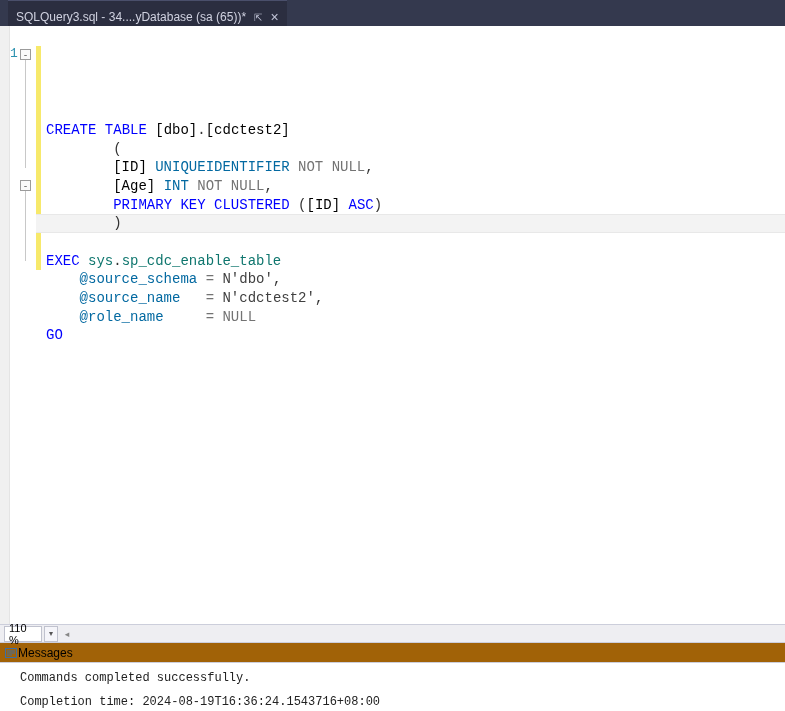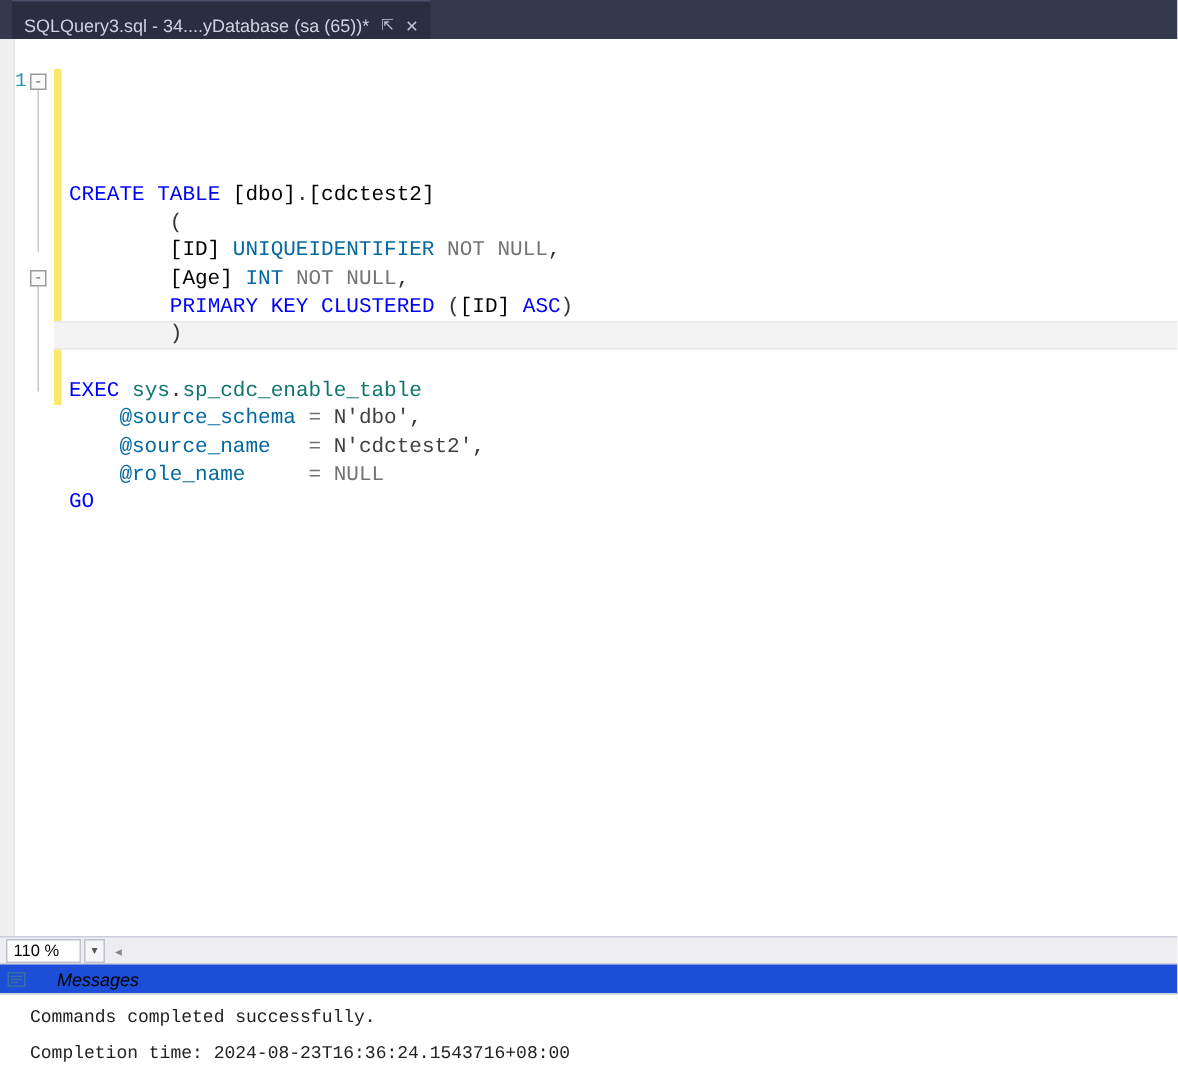--- a/index.html
+++ b/index.html
@@ -112,21 +112,21 @@
   height: 19px;
   background: #eeeef2;
   border-top: 1px solid #cccedb;
   border-bottom: 1px solid #cccedb;
   display: flex;
   align-items: center;
   padding-left: 4px;
   gap: 2px;
 }
 .zoom-box {
-  width: 50px;
+  width: 38px;
   height: 16px;
   border: 1px solid #c0c2ce;
   background: #ffffff;
   font-size: 11px;
   padding: 0 4px;
   display: flex;
   align-items: center;
 }
 .zoom-dd {
   width: 14px; height: 16px;
@@ -135,28 +135,27 @@
   display: flex; align-items: center; justify-content: center;
   font-size: 8px; color: #555;
 }
 .scroll-left {
   width: 14px; height: 14px;
   display: flex; align-items: center; justify-content: center;
   font-size: 9px; color: #888;
 }
 .msg-header {
   height: 20px;
-  background: #1d4ed8;
+  background: #a16207;
   border-bottom: 1px solid #cccedb;
   display: flex;
   align-items: center;
   padding-left: 4px;
-  gap: 20px;
-  font-size: 12px;
-  font-style: italic;
+  gap: 0;
+  font-size: 12px;
 }
 .msg-icon {
   width: 14px; height: 14px;
   display: inline-flex;
   align-items: center;
   justify-content: center;
 }
 .msg-body {
   padding: 8px 20px;
   font-family: Consolas, "Courier New", monospace;
@@ -213,14 +212,14 @@
       <line x1="3" y1="5" x2="11" y2="5" stroke="#3a6ea5" stroke-width="1"></line>
       <line x1="3" y1="7" x2="11" y2="7" stroke="#3a6ea5" stroke-width="1"></line>
       <line x1="3" y1="9" x2="8" y2="9" stroke="#3a6ea5" stroke-width="1"></line>
     </svg>
   </span>
   <span>Messages</span>
 </div>
 
 <div class="msg-body">
   <div>Commands completed successfully.</div>
-  <div class="line2">Completion time: 2024-08-23T16:36:24.1543716+08:00</div>
+  <div class="line2">Completion time: 2024-08-19T16:36:24.1543716+08:00</div>
 </div>
 
 </body></html>

